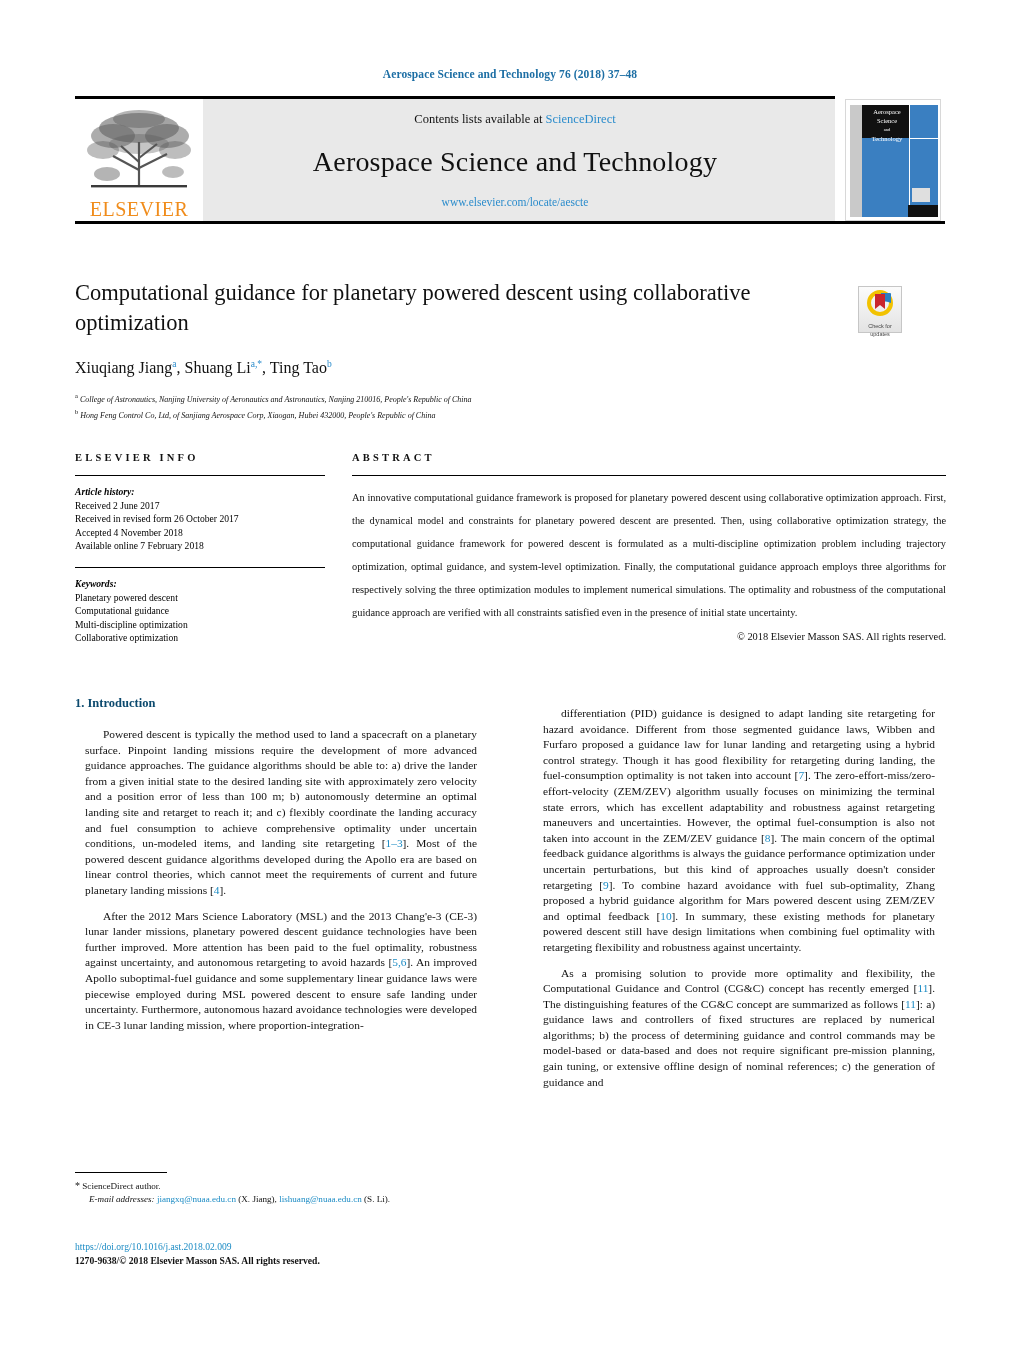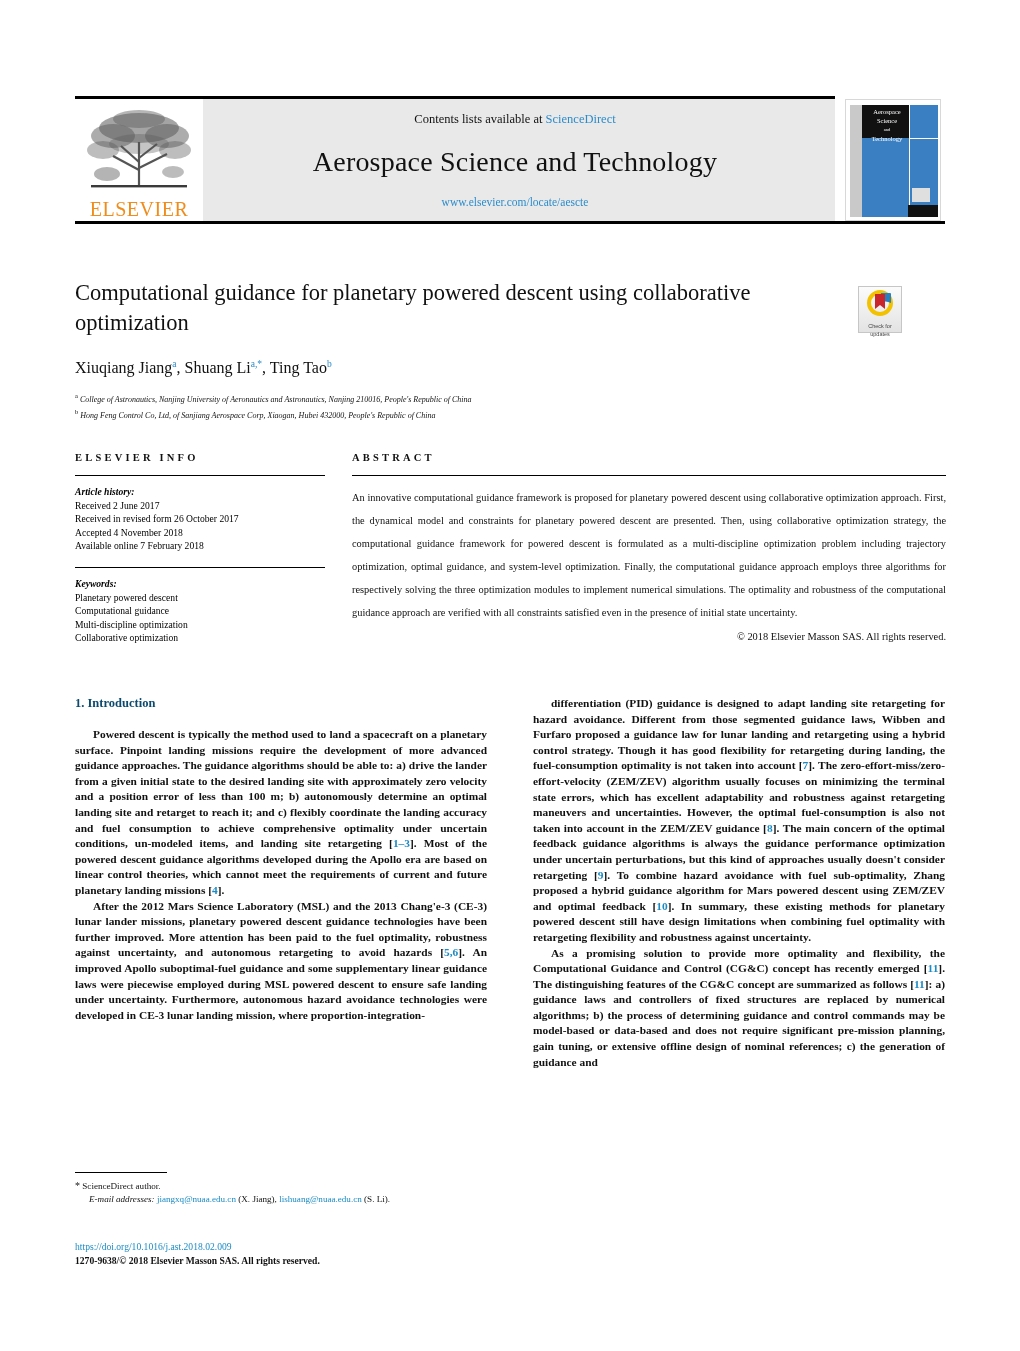--- a/index.html
+++ b/index.html
@@ -245,28 +245,27 @@
     width: 412px;
   }
   h2.secnum {
     font-size: 12.5px;
     font-weight: bold;
     margin: 0 0 16px 0;
     color: #0c4a6e;
     font-family: "Liberation Serif", serif;
   }
   p.body {
-    margin: 0;
+    margin: 10px;
     font-size: 11.4px;
     line-height: 15.6px;
     text-align: justify;
     text-indent: 18px;
     color: #111;
     hyphens: auto;
-    font-weight: bold;
   }
   p.body.first { text-indent: 18px; }
   p.body + p.body { margin-top: 0; }
   .ref { color: #1b8bc4; }
 
   
   .footnote {
     position: absolute;
     left: 75px; top: 1172px;
     width: 412px;
@@ -290,20 +289,21 @@
     line-height: 13.5px;
   }
   .doi-block .doi { color: #1b8bc4; }
   .doi-block .issn { color: #111; font-weight: bold; }
 </style>
 </head>
 <body>
 
 <div class="page">
 
+  <div class="running-head">Aerospace Science and Technology 76 (2018) 37–48</div>
 
   <div class="masthead">
     <div class="rule-thick-top"></div>
     <div class="masthead-row">
       <div class="elsevier-box">
         <svg class="tree-svg" width="112" height="92" viewBox="0 0 112 92">
           <g fill="#5a5a5a">
             <ellipse cx="56" cy="22" rx="40" ry="15" opacity="0.55"></ellipse>
             <ellipse cx="30" cy="30" rx="22" ry="12" opacity="0.5"></ellipse>
             <ellipse cx="84" cy="30" rx="22" ry="12" opacity="0.5"></ellipse>

